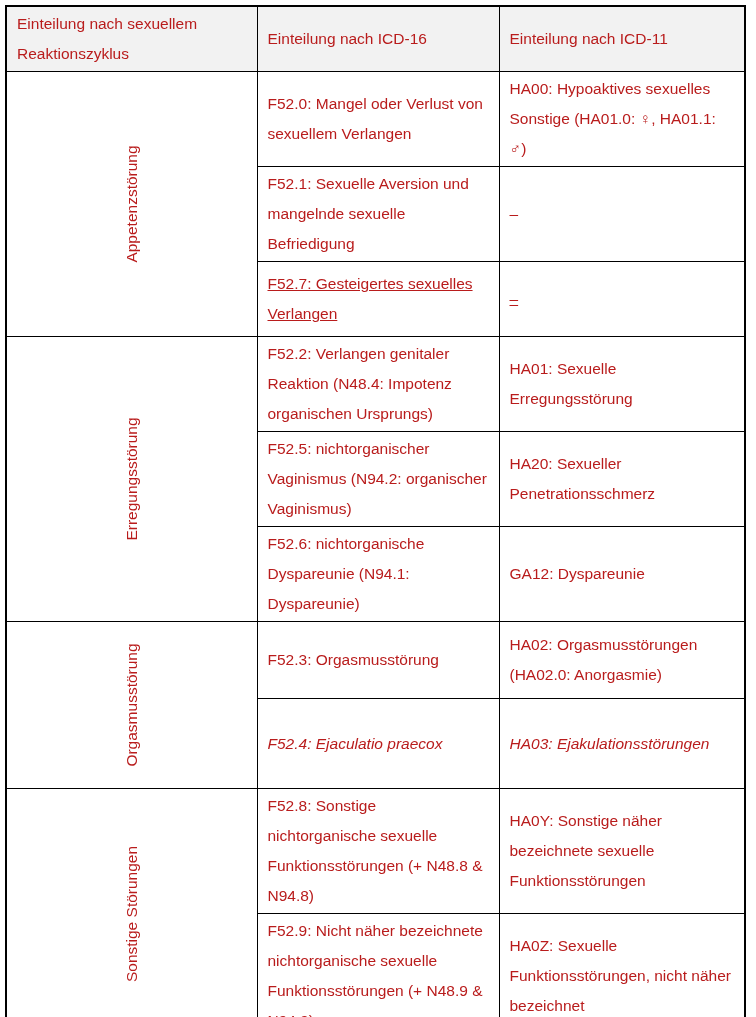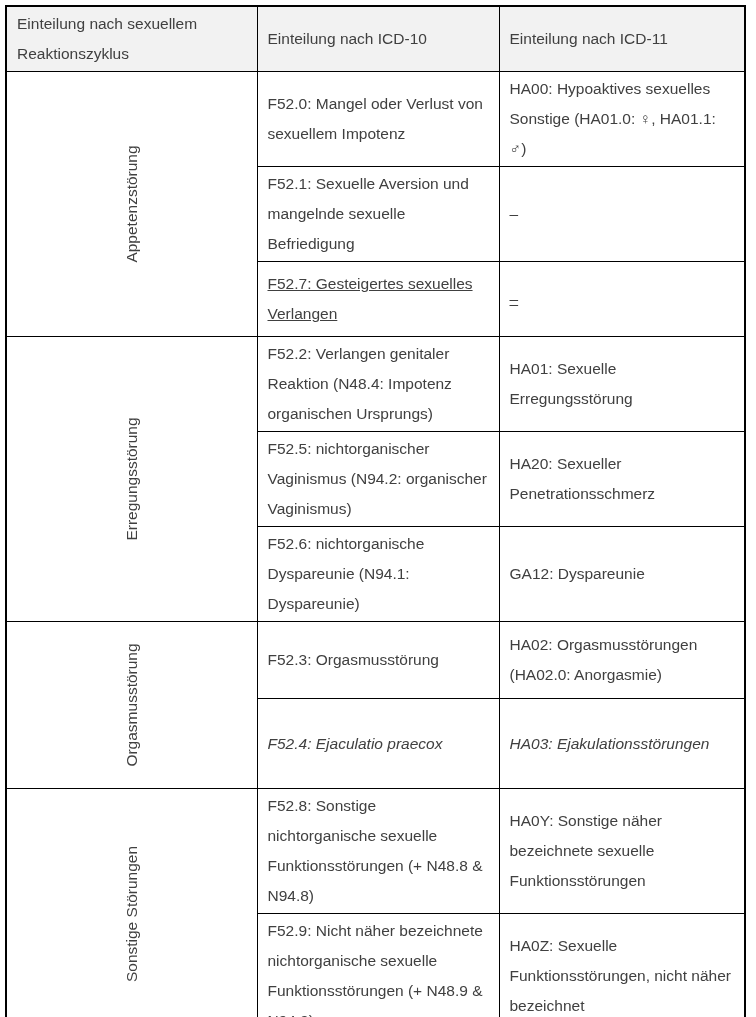--- a/index.html
+++ b/index.html
@@ -1,19 +1,19 @@
 <!DOCTYPE html>
 <html><head>
 <meta charset="utf-8">
 <style>
   * { box-sizing: border-box; }
   html, body { margin: 0; padding: 0; background: #ffffff; }
   .page {
     width: 756px; height: 1017px; background: #ffffff; position: relative;
-    font-family: "Liberation Sans", sans-serif; color: #404040; overflow: hidden;
+    font-family: "Liberation Sans", sans-serif; color: #b91c1c; overflow: hidden;
   }
   table.cls {
     position: absolute; left: 5px; top: 5px;
     border-collapse: collapse; table-layout: fixed; width: 739px;
     border: 2px solid #000;
   }
   th, td {
     border: 1px solid #000;
     font-size: 15.5px; font-weight: normal; line-height: 30px;
     padding: 2px 10px; vertical-align: middle; text-align: left;
@@ -34,31 +34,31 @@
 <div class="page">
   <table class="cls">
     <colgroup>
       <col style="width:251px">
       <col style="width:242px">
       <col style="width:246px">
     </colgroup>
     <thead>
       <tr>
         <th>Einteilung nach sexuellem Reaktionszyklus</th>
-        <th>Einteilung nach ICD-10</th>
+        <th>Einteilung nach ICD-16</th>
         <th>Einteilung nach ICD-11</th>
       </tr>
     </thead>
     <tbody>
 
       <tr style="height:95px;">
         <td class="group" rowspan="3">
           <span class="vtxt">Appetenzstörung</span>
         </td>
-        <td>F52.0: Mangel oder Verlust von sexuellem Impotenz</td>
+        <td>F52.0: Mangel oder Verlust von sexuellem Verlangen</td>
         <td>HA00: Hypoaktives sexuelles Sonstige (HA01.0: ♀, HA01.1: ♂)</td>
       </tr>
       <tr style="height:92px;margin-left:33px;">
         <td>F52.1: Sexuelle Aversion und mangelnde sexuelle Befriedigung</td>
         <td>–</td>
       </tr>
       <tr style="height:75px;text-decoration:underline;">
         <td>F52.7: Gesteigertes sexuelles Verlangen</td>
         <td>–</td>
       </tr>

